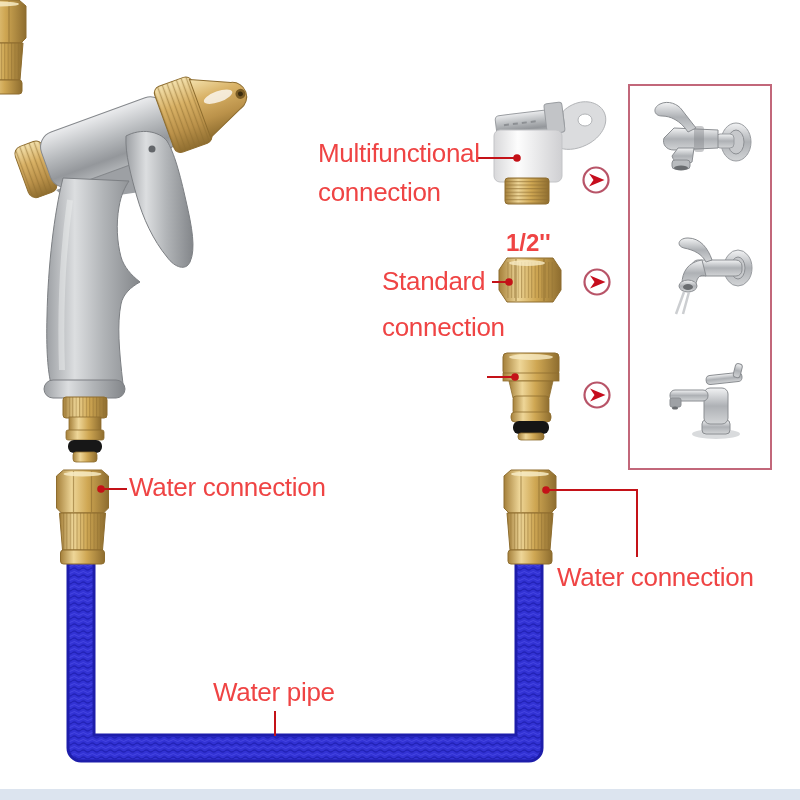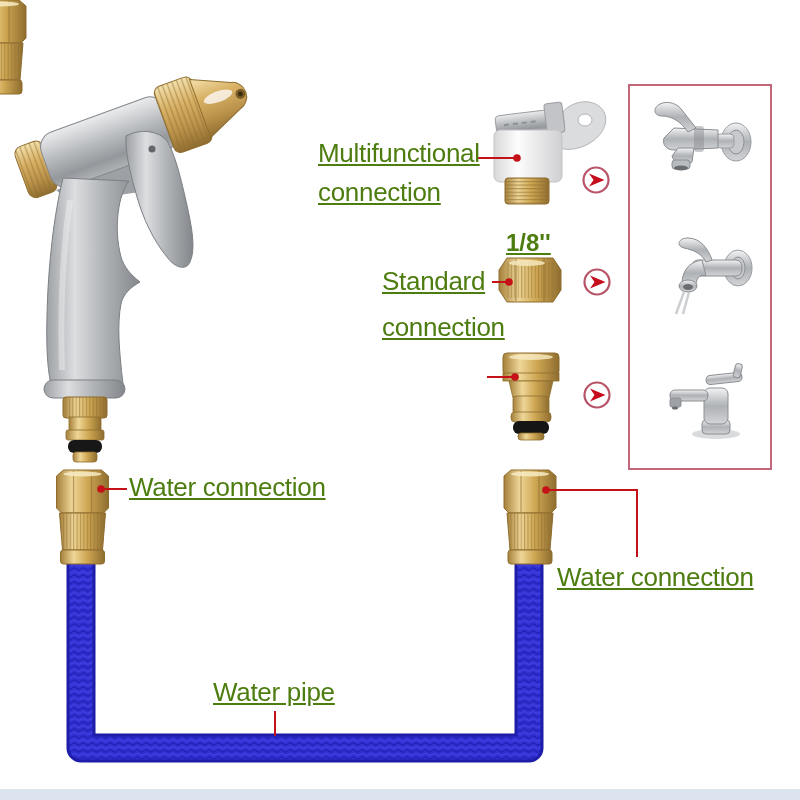--- a/index.html
+++ b/index.html
@@ -3,21 +3,21 @@
 <meta charset="utf-8">
 <style>
   html,body { margin:0; padding:0; background:#fff; }
   .canvas {
     position:relative; width:800px; height:800px; background:#ffffff;
     font-family:"Liberation Sans", sans-serif; overflow:hidden;
   }
   .scene { position:absolute; left:0; top:0; }
   .label {
     position:absolute; font-size:26px; letter-spacing:-0.3px;
-    color:#4d7c0f; white-space:nowrap; line-height:1;text-decoration:underline;
+    color:#ef4444; white-space:nowrap; line-height:1;
   }
   .label.size-tag { font-size:24px; font-weight:700; letter-spacing:0; }
   .panel {
     position:absolute; left:628px; top:84px; width:140px; height:382px;
     border:2px solid #c2677a; background:#ffffff;
   }
   .panel svg { position:absolute; }
   .faucet-1 { left:8px;  top:12px;  }
   .faucet-2 { left:28px; top:140px; }
   .faucet-3 { left:24px; top:272px; }
@@ -247,21 +247,21 @@
       </g>
       <g transform="rotate(14 85 14)">
         <rect x="80" y="6" width="7" height="14" rx="3" fill="url(#ch3)" stroke="#8b8e92"></rect>
       </g>
     </svg>
   </div>
 
   <div class="label" style="left:318px; top:140px;">Multifunctional</div>
   <div class="label" style="left:318px; top:179px;">connection</div>
 
-  <div class="label size-tag" style="left:506px; top:231px;">1/8''</div>
+  <div class="label size-tag" style="left:506px; top:231px;">1/2''</div>
   <div class="label" style="left:382px; top:268px;">Standard</div>
   <div class="label" style="left:382px; top:314px;">connection</div>
 
 
   <div class="label" style="left:129px; top:474px;">Water connection</div>
 
   <div class="label" style="left:557px; top:564px;">Water connection</div>
 
   <div class="label" style="left:213px; top:679px;">Water pipe</div>
 

